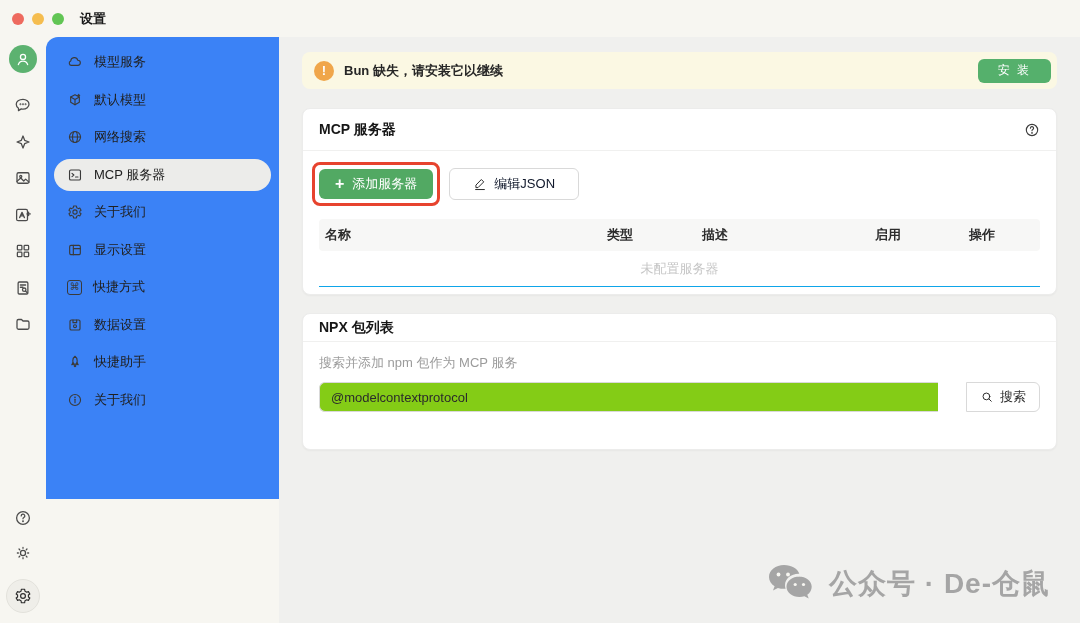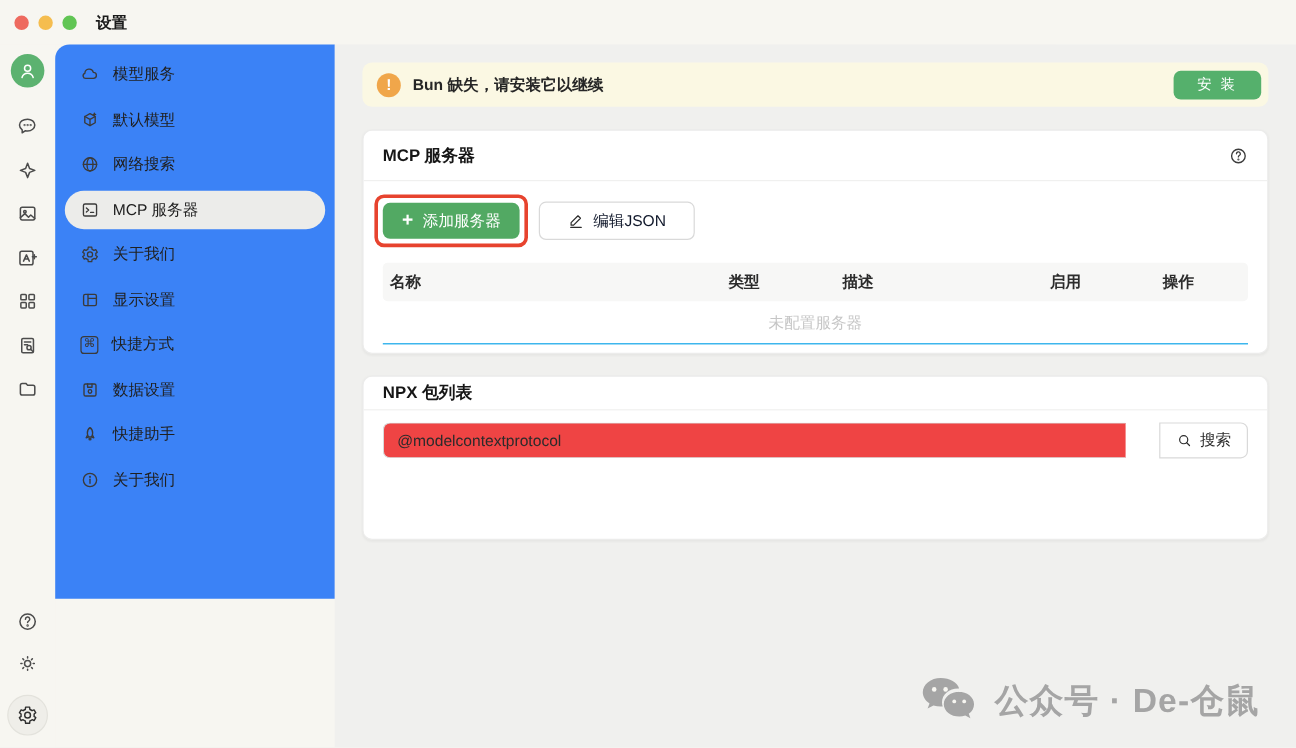--- a/index.html
+++ b/index.html
@@ -56,21 +56,21 @@
   .edit-btn { margin-left:9px; background:#fff; border:1px solid #d9d9d9; border-radius:6px; height:32px; padding:0 23px; font-size:13px; color:#0f172a; display:flex; align-items:center; gap:7px; cursor:pointer; }
   .edit-ic { width:14px; height:14px; color:#2b2b2b; }
 
   .tbl-head { margin:13px 16px 0 16px; height:32px; background:#f7f7f6; border-radius:4px; display:flex; align-items:center; font-size:13px; font-weight:bold; color:#2c2c2c; }
   .th { padding-left:6px; }
   .th.name { flex:0 0 282px; } .th.type { flex:0 0 95px; } .th.desc { flex:0 0 173px; } .th.enable { flex:0 0 94px; } .th.ops { flex:1; }
   .empty-row { height:36px; display:flex; align-items:center; justify-content:center; font-size:13px; color:#c6c6c6; margin:0 16px; border-bottom:1px solid #0ea5e9; }
 
   .hint { margin:12px 16px 0 16px; font-size:13px; color:#9b9b9b; }
   .search-row { margin:10px 16px 0 16px; display:flex; height:30px; }
-  .search-input { flex:1; border:1px solid #d9d9d9; border-right:none; border-radius:6px 0 0 6px; padding:0 11px; font-size:13px; color:#2b2b2b; outline:none; font-family:inherit; background:#ef4444; }
+  .search-input { flex:1; border:1px solid #d9d9d9; border-right:none; border-radius:6px 0 0 6px; padding:0 11px; font-size:13px; color:#2b2b2b; outline:none; font-family:inherit; background:#84cc16; }
   .search-btn { flex:0 0 74px; border:1px solid #d9d9d9; border-radius:0 6px 6px 0; background:#fff; font-size:13px; color:#2b2b2b; display:flex; align-items:center; justify-content:center; gap:6px; cursor:pointer;margin-left:28px; }
   .mag-ic { width:14px; height:14px; color:#2b2b2b; }
 
   .watermark { position:absolute; right:30px; bottom:18px; display:flex; align-items:center; gap:12px; color:#a5a5a5; font-size:28px; font-weight:bold; letter-spacing:1px; }
   .wm-ic { width:52px; height:42px; }
 </style>
 </head>
 <body>
 
 <div class="titlebar">
@@ -256,20 +256,21 @@
       <span class="th enable">启用</span>
       <span class="th ops">操作</span>
     </div>
     <div class="empty-row">未配置服务器</div>
   </div>
 
   <div class="card npx">
     <div class="card-header" style="height:28px">
       <span class="card-title">NPX 包列表</span>
     </div>
+    <div class="hint">搜索并添加 npm 包作为 MCP 服务</div>
     <div class="search-row">
       <input class="search-input" type="text" value="@modelcontextprotocol" style="">
       <button class="search-btn">
         <svg class="stroke-ic mag-ic" viewBox="0 0 24 24">
             <circle cx="11" cy="11" r="5.8"></circle>
             <path d="M15.3 15.3l4 4"></path>
           </svg>
         <span>搜索</span>
       </button>
     </div>

